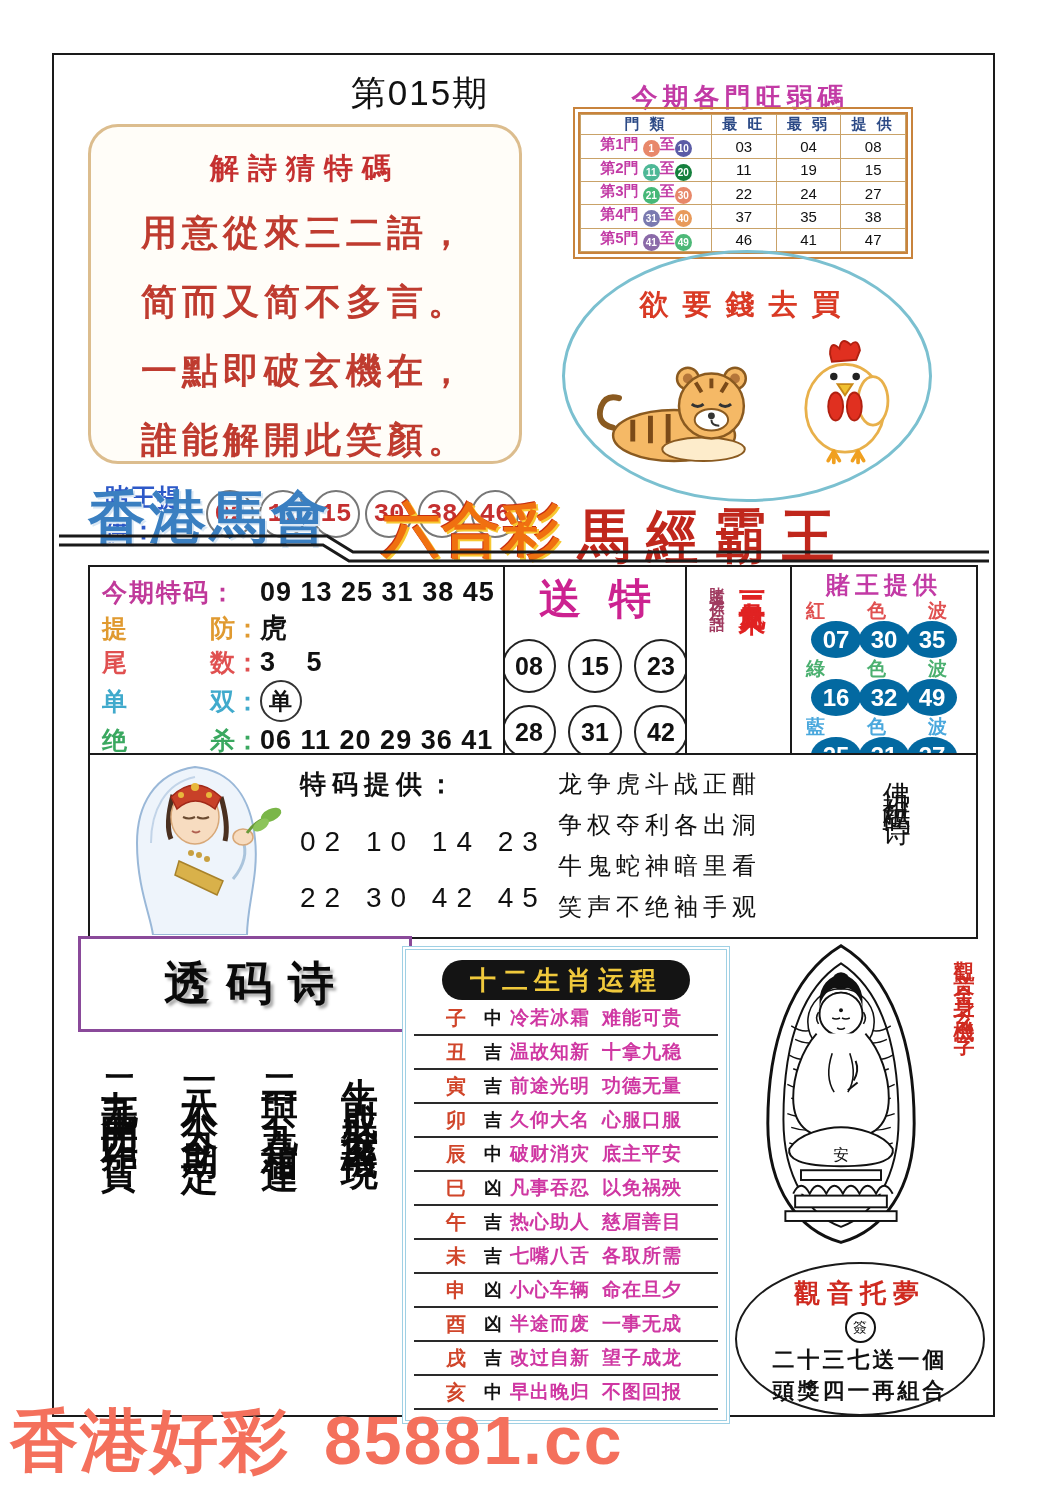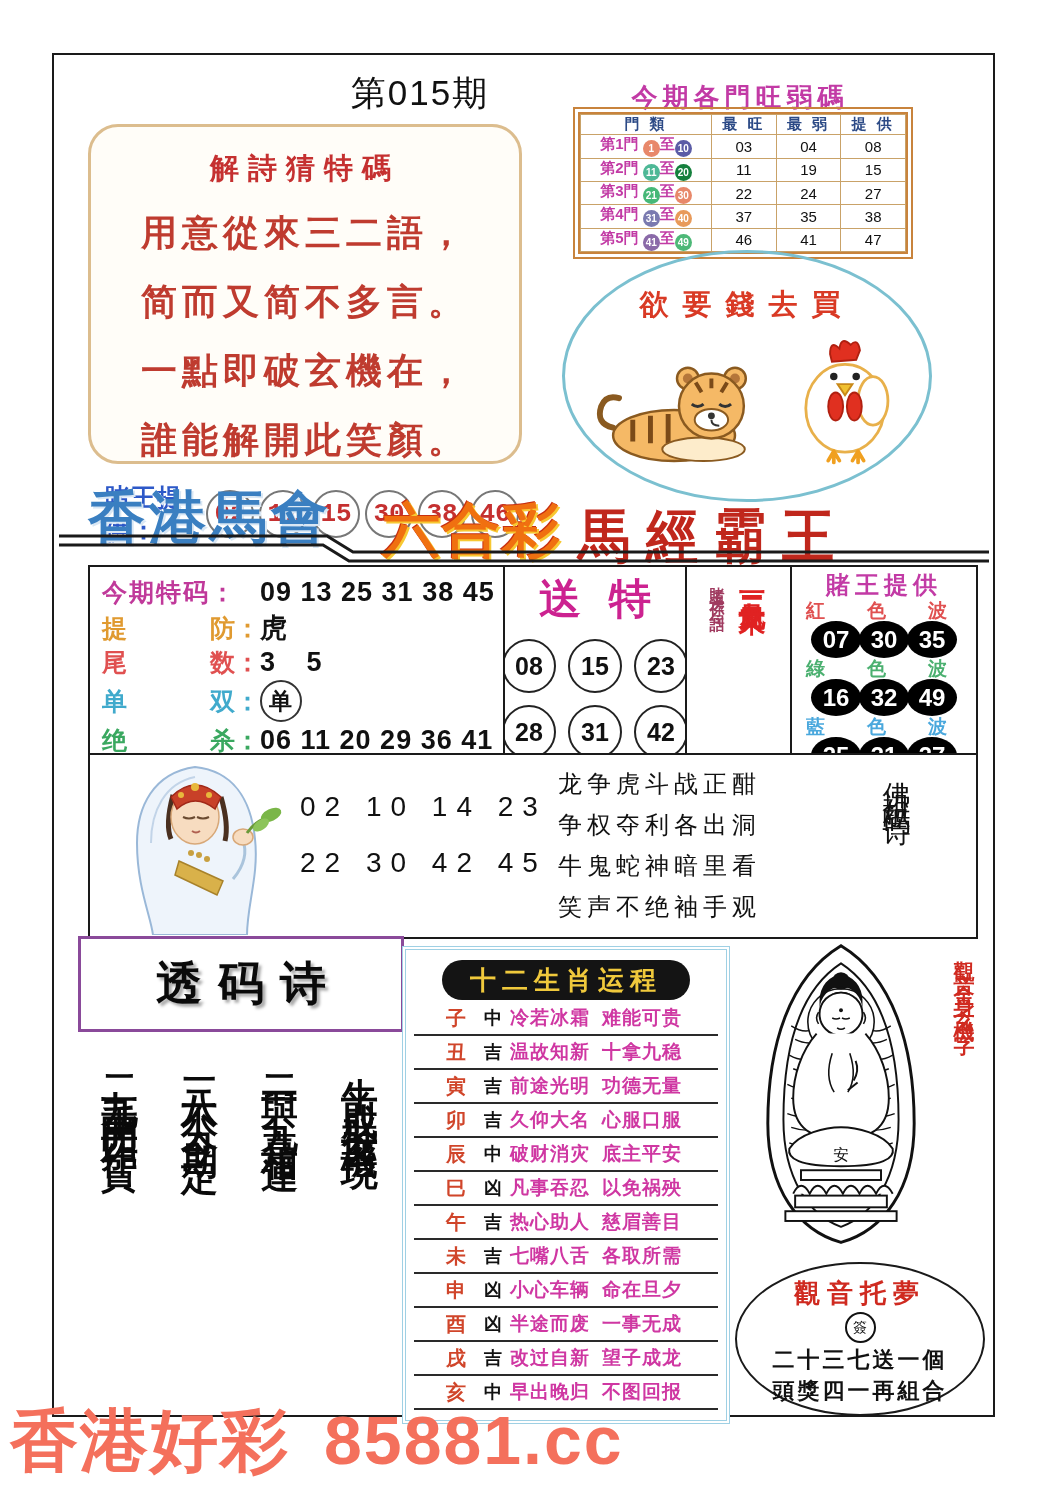--- a/index.html
+++ b/index.html
@@ -56,32 +56,32 @@
   .crow{display:flex;justify-content:center;gap:12px;margin-top:12px;}
   .ncirc{width:50px;height:50px;border:2px solid #222;border-radius:50%;display:flex;align-items:center;
          justify-content:center;font-size:25px;font-weight:bold;flex:none;}
   .phrasecell{display:flex;justify-content:center;gap:8px;padding-top:8px;}
   .vsmall{color:#a03b60;font-size:15px;font-weight:bold;letter-spacing:5px;height:170px;}
   .vbig{color:#e02222;font-size:27px;font-weight:bold;letter-spacing:2px;height:176px;}
   .wavecell{padding:2px 6px;}
   .wttl{text-align:center;color:#c23aa5;font-size:24px;font-weight:bold;letter-spacing:5px;}
   .wlabel{font-size:19px;font-weight:bold;letter-spacing:42px;padding-left:8px;white-space:nowrap;display:block;line-height:20px;}
   .wballs{display:flex;justify-content:center;margin:0 0 1px;}
-  .ball{width:50px;height:37px;border-radius:50%;background:#000000;color:#fff;font-size:24px;font-weight:bold;
+  .ball{width:50px;height:37px;border-radius:50%;background:#0369a1;color:#fff;font-size:24px;font-weight:bold;
         display:flex;align-items:center;justify-content:center;margin:0 -1px;flex:none;}
   .prow2{display:flex;height:180px;}
   .tecode{width:258px;padding-top:12px;flex:none;}
   .tecode .tl{font-size:26px;font-weight:bold;letter-spacing:6px;}
   .tecode .tn{font-size:28px;letter-spacing:9px;margin-top:24px;white-space:nowrap;}
   .verse{width:258px;padding-top:8px;flex:none;}
   .verse div{font-size:24px;letter-spacing:5px;line-height:41px;white-space:nowrap;}
   .vtitle{flex:1;display:flex;align-items:center;justify-content:center;}
   .vtitle span{font-size:28px;letter-spacing:9px;height:170px;}
   
-  .tmbox{left:78px;top:936px;width:320px;height:90px;border:3px solid #8a4a9a;display:flex;align-items:center;justify-content:center;}
+  .tmbox{left:78px;top:936px;width:320px;height:90px;border:3px solid #8a4a9a;display:flex;align-items:center;justify-content:center;padding-left:8px;}
   .tmbox span{font-family:"DejaVu Serif",serif;font-size:46px;font-weight:bold;letter-spacing:16px;text-indent:16px;
               color:#0a0a0a;text-shadow:3px 3px 3px #aaa;}
   .tmpoem{left:78px;top:1048px;width:322px;height:372px;font-family:"DejaVu Serif",serif;font-size:37px;font-weight:bold;color:#0a0a0a;}
   .tmpoem div{line-height:80px;letter-spacing:13px;}
   
   .zbox{left:402px;top:946px;width:320px;height:470px;border:4px double #9fd0e4;background:#fff;}
   .zttl{width:248px;height:40px;margin:10px auto 2px;background:#141414;border-radius:20px;color:#f0c93c;
         font-size:26px;font-weight:bold;letter-spacing:6px;display:flex;align-items:center;justify-content:center;}
   .zrows{padding:0 8px;}
   .zrow{height:32px;display:flex;align-items:center;border-bottom:2px solid #2a2a2a;}
@@ -308,20 +308,21 @@
         <circle cx="96" cy="98" r="3" fill="#c8a040"></circle>
           <circle cx="104" cy="100" r="3" fill="#c8a040"></circle>
           <circle cx="112" cy="104" r="3" fill="#c8a040"></circle>
         <path d="M138,124 C150,110 152,96 148,86" fill="none" stroke="#aac4dc" stroke-width="3"></path>
         <ellipse cx="148" cy="82" rx="10" ry="8" fill="#f7dcc0" stroke="#d8a878" stroke-width="1.5"></ellipse>
         <path d="M152,78 q10,-14 24,-16" fill="none" stroke="#6a9a3a" stroke-width="3"></path>
         <ellipse cx="176" cy="60" rx="11" ry="6" fill="#7ab648" transform="rotate(-25 176 60)"></ellipse>
         <ellipse cx="166" cy="70" rx="9" ry="5" fill="#8cc45a" transform="rotate(-35 166 70)"></ellipse>
       </svg>
       <div class="tecode">
+        <div class="tl">特码提供：</div>
         <div class="tn">02 10 14 23</div>
         <div class="tn">22 30 42 45</div>
       </div>
       <div class="verse">
         <div>龙争虎斗战正酣</div>
         <div>争权夺利各出洞</div>
         <div>牛鬼蛇神暗里看</div>
         <div>笑声不绝袖手观</div>
       </div>
       <div class="vtitle">

